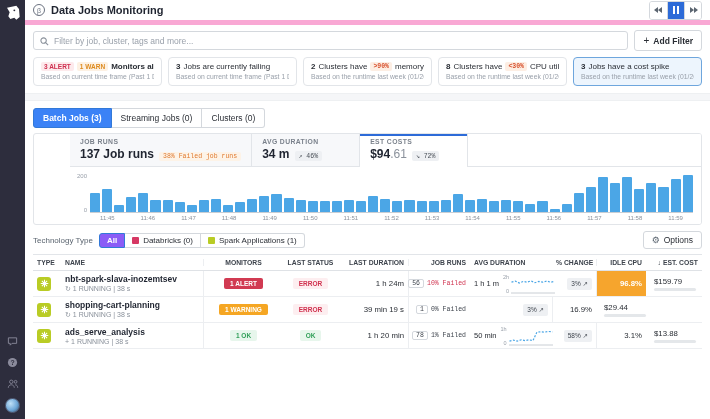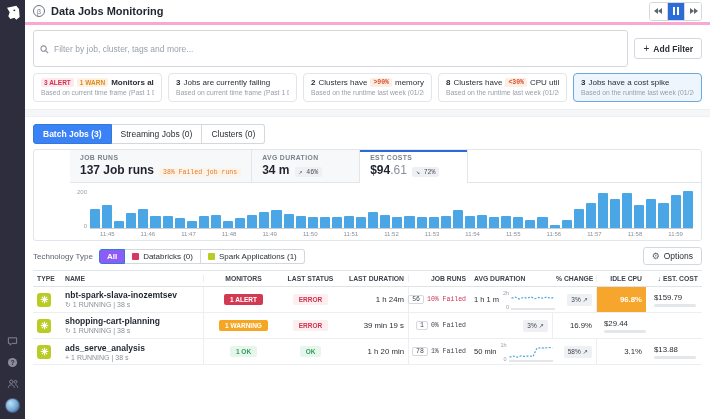--- a/index.html
+++ b/index.html
@@ -13,41 +13,41 @@
   .logo { width:17px; height:17px; display:flex; align-items:center; justify-content:center; }
   .side-bottom { display:flex; flex-direction:column; align-items:center; gap:9px; }
   .side-ic { width:12px; height:12px; display:flex; align-items:center; justify-content:center; opacity:.75; }
   .avatar { width:15px; height:15px; border-radius:50%;
     background:radial-gradient(circle at 35% 35%, #bfe0f7 0%, #6fa8d8 55%, #31506e 100%);
     border:1px solid #55607a; }
 
   
   .main { flex:1; display:flex; flex-direction:column; background:#fff; min-width:0; }
 
-  .topbar { height:25px; flex:none; border-bottom:3px solid #f9a8d4; display:flex;
+  .topbar { height:25px; flex:none; border-bottom:5px solid #f9a8d4; display:flex;
     align-items:center; justify-content:space-between; padding:0 8px; }
   .title-wrap { display:flex; align-items:center; gap:6px; }
   .beta-circ { width:12px; height:12px; border:1px solid #6b7280; border-radius:50%;
     display:flex; align-items:center; justify-content:center; font-size:7px; color:#6b7280; }
   .page-title { font-size:11px; font-weight:700; color:#1f2430; }
   .time-controls { display:flex; align-items:center; gap:6px; }
   .time-select { width:180px; height:17px; border:1px solid #d4d8dd; border-radius:3px;
     display:flex; align-items:center; gap:5px; padding:0 6px; font-size:8.5px; color:#2a2e35; cursor:pointer; }
   .time-badge { background:#e8ebee; border-radius:2px; padding:0 3px; font-size:7.5px; color:#5b6570; }
   .caret { margin-left:auto; font-size:7px; color:#5b6570; }
   .playback { display:flex; border:1px solid #d4d8dd; border-radius:3px; overflow:hidden; }
   .playback button { width:17px; height:17px; background:#fff; border:none; border-left:1px solid #d4d8dd;
     display:flex; align-items:center; justify-content:center; cursor:pointer; padding:0; }
   .playback button:first-child { border-left:none; }
   .playback button.active { background:#2d6bd8; }
   .pause-bars { display:flex; gap:2px; }
   .pause-bars i { width:2px; height:8px; background:#fff; }
 
   .search-row { display:flex; gap:6px; padding:5px 8px 4px; align-items:center; }
-  .search-box { flex:1; border:1px solid #d4d8dd; border-radius:3px; height:37px;
+  .search-box { flex:1; border:1px solid #d4d8dd; border-radius:3px; height:19px;
     display:flex; align-items:center; gap:5px; padding:0 6px; }
   .search-box input { border:none; outline:none; flex:1; font-size:8.5px; color:#333;
     font-family:"Liberation Sans", sans-serif; background:transparent; }
   .search-box input::placeholder { color:#9aa1ab; }
   .add-filter { height:21px; border:1px solid #d4d8dd; border-radius:3px; background:#fff;
     font-size:8.5px; font-weight:700; color:#2a2e35; display:flex; align-items:center; gap:4px;
     padding:0 8px; cursor:pointer; font-family:"Liberation Sans", sans-serif; }
   .plus { font-size:10px; font-weight:400; }
 
   

